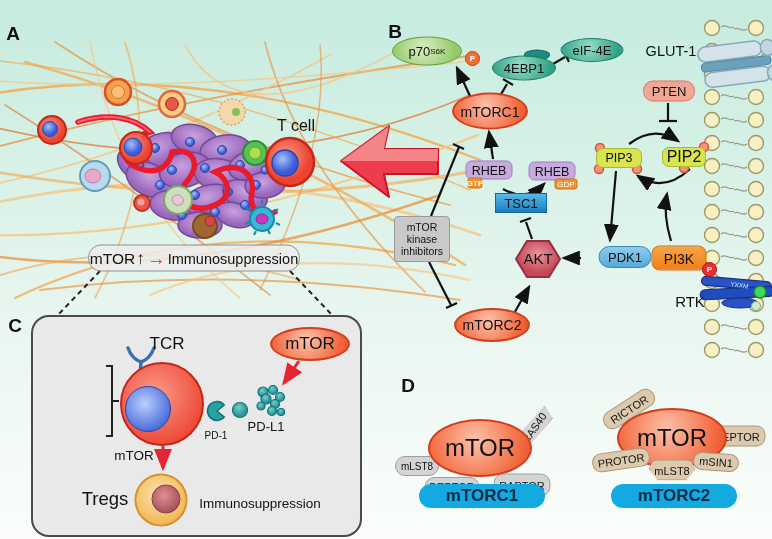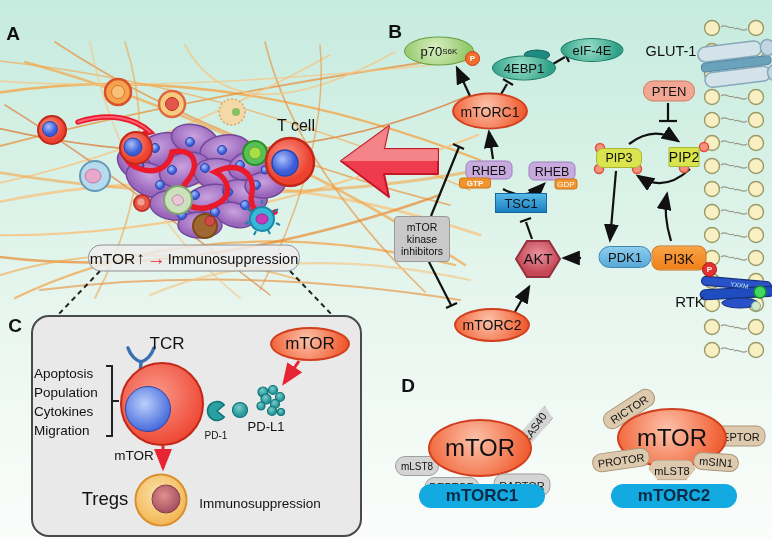--- a/index.html
+++ b/index.html
@@ -269,67 +269,61 @@
 
   <div class="node" style="left:194px;top:258px;width:212px;height:27px;background:rgba(236,236,236,.85);border:1.5px solid #909090;border-radius:13px;gap:1px">
     <span style="font-size:15.5px">mTOR</span>
       <span style="font-size:17px;font-weight:bold">↑</span>
       <span style="font-size:19px;font-weight:bold;color:#e62433;margin:0 1px">→</span>
       <span style="font-size:14.5px">Immunosuppression</span>
   </div>
 
   <div class="t panel-label" style="left:395px;top:32px">B</div>
 
-  <div class="node ell" style="left:439px;top:51px;width:70px;height:29px;background:radial-gradient(circle at 45% 38%,#d8eec2,#94c969 78%);border:1.5px solid #619f3f;font-size:13px">
+  <div class="node ell" style="left:427px;top:51px;width:70px;height:29px;background:radial-gradient(circle at 45% 38%,#d8eec2,#94c969 78%);border:1.5px solid #619f3f;font-size:13px">
     <span>p70</span>
       <sup style="font-size:8px">S6K</sup>
   </div>
   <div class="badge" style="left:465px;top:51px;width:13px;height:13px;background:#f07030;border:1.5px solid #d03810;font-size:8px">P</div>
 
   <div class="node ell" style="left:537px;top:55px;width:26px;height:11px;background:#1f8a84;border:1px solid #116258"></div>
   <div class="node ell teal-ell" style="left:524px;top:68px;width:64px;height:25px;font-size:13px">4EBP1</div>
   <div class="node ell teal-ell" style="left:592px;top:50px;width:63px;height:24px;font-size:13px">eIF-4E</div>
   <div class="node ell orange-ell" style="left:490px;top:111px;width:76px;height:37px;font-size:14px">mTORC1</div>
 
   <div class="t" style="left:671px;top:52px;font-size:14.5px">GLUT-1</div>
   <div class="node" style="left:669px;top:91px;width:52px;height:21px;background:#f2a795;border:1.5px solid #d37b62;border-radius:10px;font-size:13px">PTEN</div>
 
   <div class="node" style="left:489px;top:170px;width:47px;height:19px;background:#c9aade;border:1.5px solid #9c7cc0;border-radius:6px;font-size:12.5px">RHEB</div>
-  <div class="node" style="left:475px;top:183px;width:32px;height:11px;background:#f19430;border:1px solid #cf7410;border-radius:3px;font-size:8px;font-weight:bold;color:#fff">GTP</div>
+  <div class="node" style="left:475px;top:183px;width:15px;height:11px;background:#f19430;border:1px solid #cf7410;border-radius:3px;font-size:8px;font-weight:bold;color:#fff">GTP</div>
   <div class="node" style="left:552px;top:171px;width:47px;height:19px;background:#c9aade;border:1.5px solid #9c7cc0;border-radius:6px;font-size:12.5px">RHEB</div>
   <div class="node" style="left:566px;top:184px;width:23px;height:11px;background:#f19430;border:1px solid #cf7410;border-radius:3px;font-size:8px;font-weight:normal;color:#fff">GDP</div>
 
   <div class="node" style="left:521px;top:203px;width:52px;height:20px;background:linear-gradient(180deg,#55b9e8,#1b7fc0);border:1.5px solid #1465a0;border-radius:0;font-size:13px">TSC1</div>
 
   <div class="node" style="left:619px;top:158px;width:46px;height:20px;background:#d9e44e;border:1.5px solid #a9b832;border-radius:7px;font-size:12.5px">PIP3</div>
-  <div class="node" style="left:684px;top:157px;width:31px;height:20px;background:#d9e44e;border:1.5px solid #a9b832;border-radius:1px;font-size:14px">PIP2</div>
+  <div class="node" style="left:684px;top:157px;width:44px;height:20px;background:#d9e44e;border:1.5px solid #a9b832;border-radius:7px;font-size:16px">PIP2</div>
 
   <div class="node" style="left:422px;top:239px;width:56px;height:46px;background:#c9c9c9;border:1.5px solid #9a9a9a;border-radius:4px;font-size:10.5px;flex-direction:column">
     <span>mTOR</span>
     <span>kinase</span>
     <span>inhibitors</span>
   </div>
 
   <div class="t" style="left:538px;top:259px;font-size:15px">AKT</div>
   <div class="node" style="left:625px;top:257px;width:53px;height:22px;background:linear-gradient(180deg,#8ecdee,#58a8d8);border:1.5px solid #3d85b5;border-radius:11px;font-size:13px">PDK1</div>
   <div class="node" style="left:679px;top:258px;width:55px;height:25px;background:linear-gradient(180deg,#f9a345,#f08018);border:1.5px solid #c96a0c;border-radius:8px;font-size:14px">PI3K</div>
   <div class="badge" style="left:702px;top:262px;width:13px;height:13px;background:#e43030;border:1.5px solid #a81818;font-size:8px">P</div>
   <div class="t" style="left:690px;top:302px;font-size:15px">RTK</div>
 
   <div class="node ell orange-ell" style="left:492px;top:325px;width:76px;height:34px;font-size:14px">mTORC2</div>
 
   <div class="t panel-label" style="left:15px;top:326px">C</div>
   <div class="t" style="left:167px;top:344px;font-size:17px">TCR</div>
 
-  <div class="effects">
-    <div>Apoptosis</div>
-    <div>Population</div>
-    <div>Cytokines</div>
-    <div>Migration</div>
-  </div>
 
   <div class="node ell" style="left:162px;top:404px;width:84px;height:84px;background:radial-gradient(circle at 42% 38%,#fa9a8a,#ee4532 78%);border:2px solid #c22718"></div>
   <div class="node ell" style="left:148px;top:409px;width:46px;height:46px;background:radial-gradient(circle at 42% 38%,#bcd0fb,#3d63d9 80%);border:1.5px solid #2746ad"></div>
 
   <div class="t" style="left:216px;top:436px;font-size:10px">PD-1</div>
   <div class="t" style="left:266px;top:427px;font-size:13px">PD-L1</div>
 
   <div class="node ell orange-ell" style="left:310px;top:344px;width:80px;height:34px;font-size:17px">mTOR</div>
   <div class="t" style="left:134px;top:456px;font-size:13.5px">mTOR</div>
 

